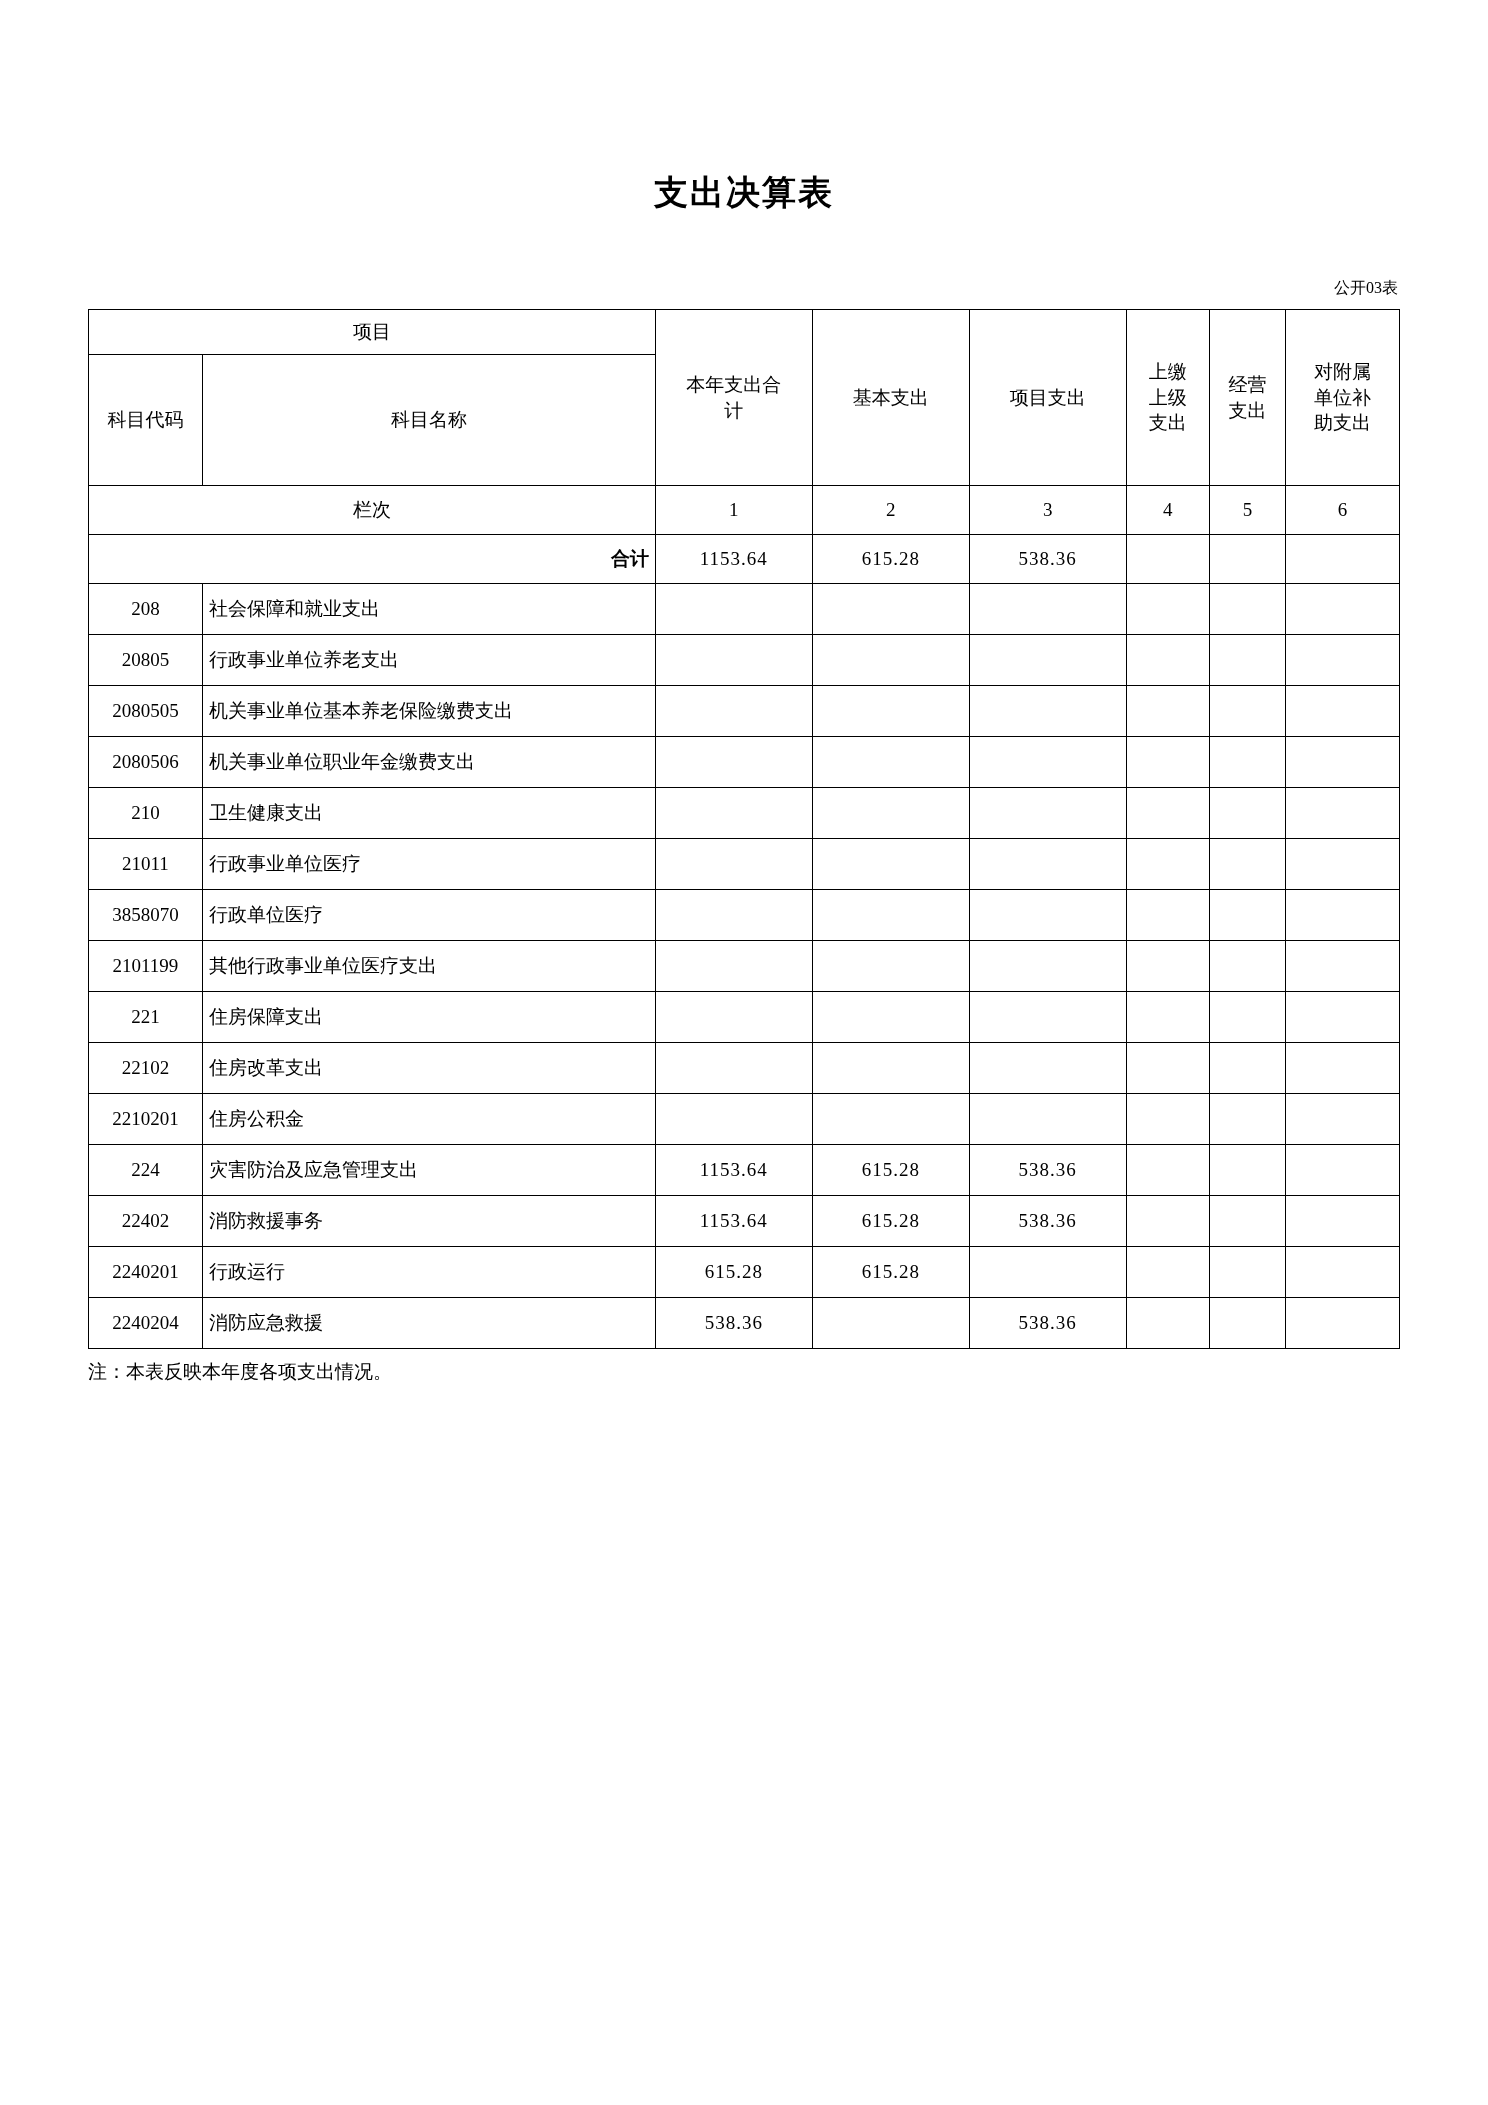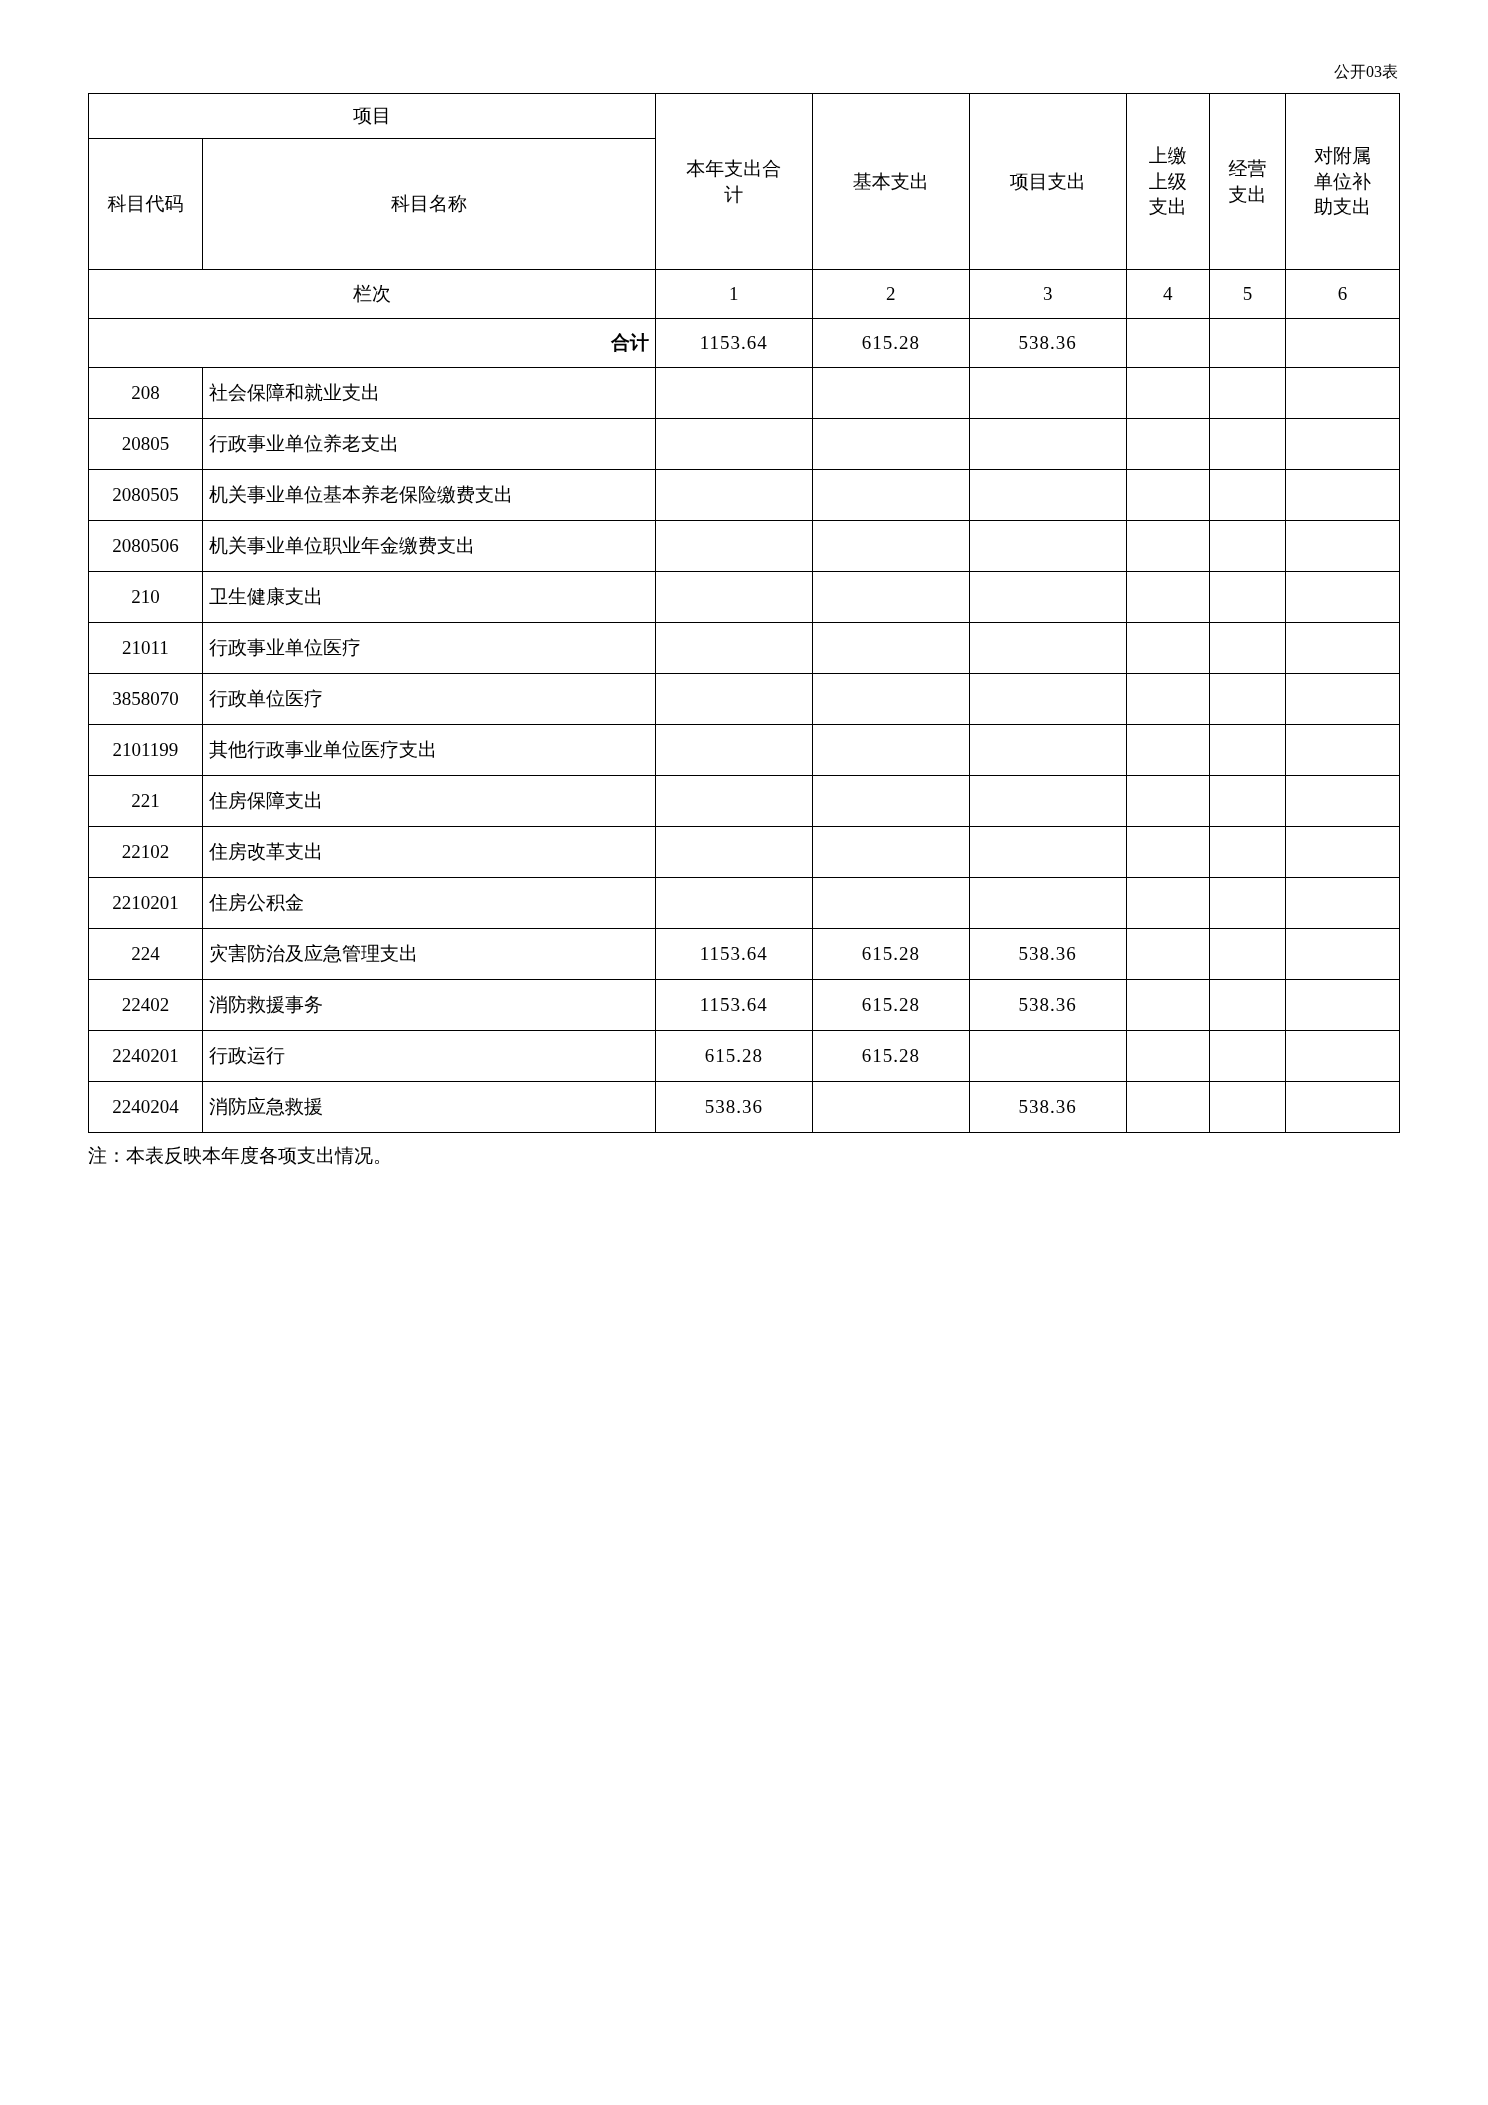--- a/index.html
+++ b/index.html
@@ -99,20 +99,21 @@
     font-size: 19px;
     margin-top: 10px;
   }
   .nowrap { white-space: nowrap; }
 </style>
 </head>
 <body>
 
 <div class="page">
 
+  <div class="doc-title">支出决算表</div>
 
   <div class="meta-right-top">公开03表</div>
 
 
   <table class="fin">
     <colgroup>
       <col style="width:90px">
       <col style="width:358px">
       <col style="width:124px">
       <col style="width:124px">

